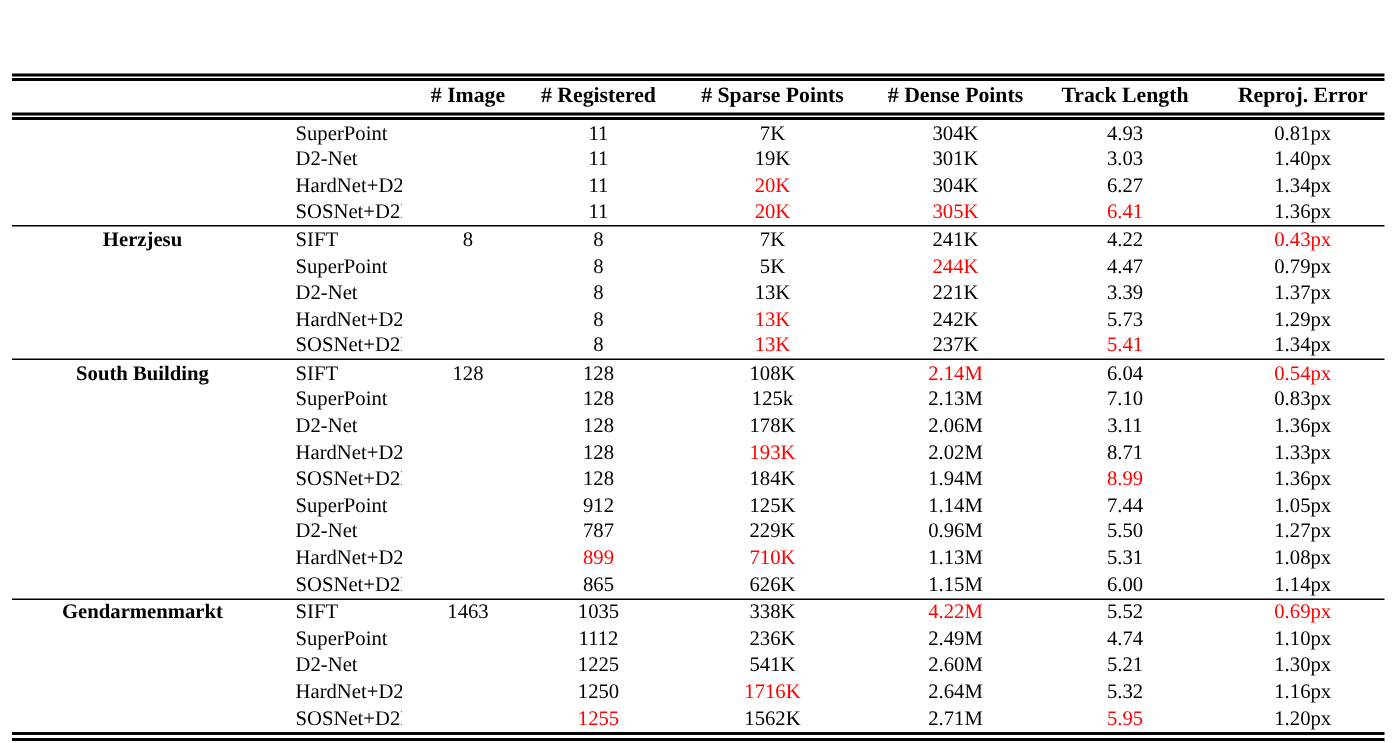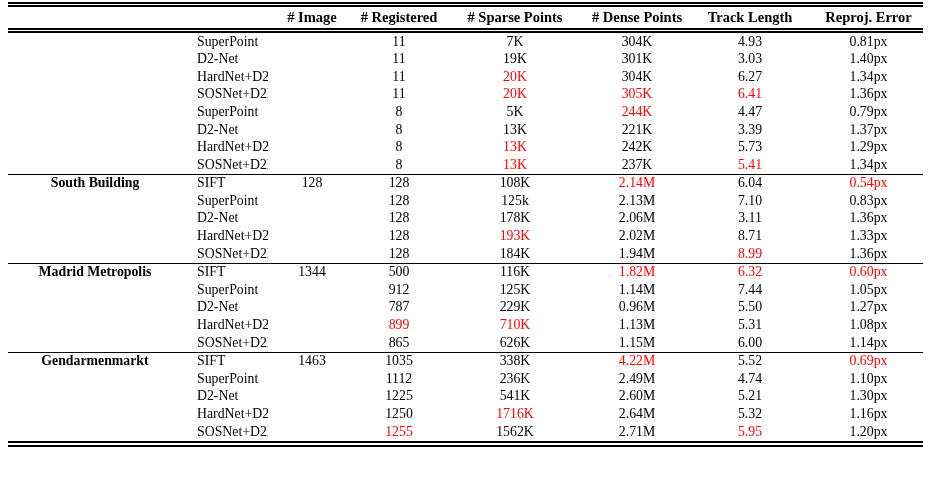--- a/index.html
+++ b/index.html
@@ -14,20 +14,21 @@
   }
   .page {
     padding: 2px 8px 0 8px;
   }
   table.results {
     width: 915px;
     border-collapse: collapse;
     table-layout: fixed;
     border-top: 5px double #000;
     border-bottom: 6px double #000;
+    margin-top: 47px;
   }
   col.c-dataset   { width: 174px; }
   col.c-method    { width: 86px; }
   col.c-image     { width: 88px; }
   col.c-registered{ width: 86px; }
   col.c-sparse    { width: 146px; }
   col.c-dense     { width: 98px; }
   col.c-track     { width: 128px; }
   col.c-reproj    { width: 109px; }
 
@@ -127,20 +128,30 @@
         <tr>
           <td class="dataset"></td>
           <td class="method">SOSNet+D2D</td>
           <td></td>
           <td>11</td>
           <td class="red">20K</td>
           <td class="red">305K</td>
           <td class="red">6.41</td>
           <td>1.36px</td>
         </tr>
+        <tr class="group-start">
+          <td class="dataset">Herzjesu</td>
+          <td class="method">SIFT</td>
+          <td>8</td>
+          <td>8</td>
+          <td>7K</td>
+          <td>241K</td>
+          <td>4.22</td>
+          <td class="red">0.43px</td>
+        </tr>
         <tr>
           <td class="dataset"></td>
           <td class="method">SuperPoint</td>
           <td></td>
           <td>8</td>
           <td>5K</td>
           <td class="red">244K</td>
           <td>4.47</td>
           <td>0.79px</td>
         </tr>
@@ -216,30 +227,20 @@
         </tr>
         <tr>
           <td class="dataset"></td>
           <td class="method">SOSNet+D2D</td>
           <td></td>
           <td>128</td>
           <td>184K</td>
           <td>1.94M</td>
           <td class="red">8.99</td>
           <td>1.36px</td>
-        </tr>
-        <tr class="group-start">
-          <td class="dataset">Madrid Metropolis</td>
-          <td class="method">SIFT</td>
-          <td>1344</td>
-          <td>500</td>
-          <td>116K</td>
-          <td class="red">1.82M</td>
-          <td class="red">6.32</td>
-          <td class="red">0.60px</td>
         </tr>
         <tr>
           <td class="dataset"></td>
           <td class="method">SuperPoint</td>
           <td></td>
           <td>912</td>
           <td>125K</td>
           <td>1.14M</td>
           <td>7.44</td>
           <td>1.05px</td>

